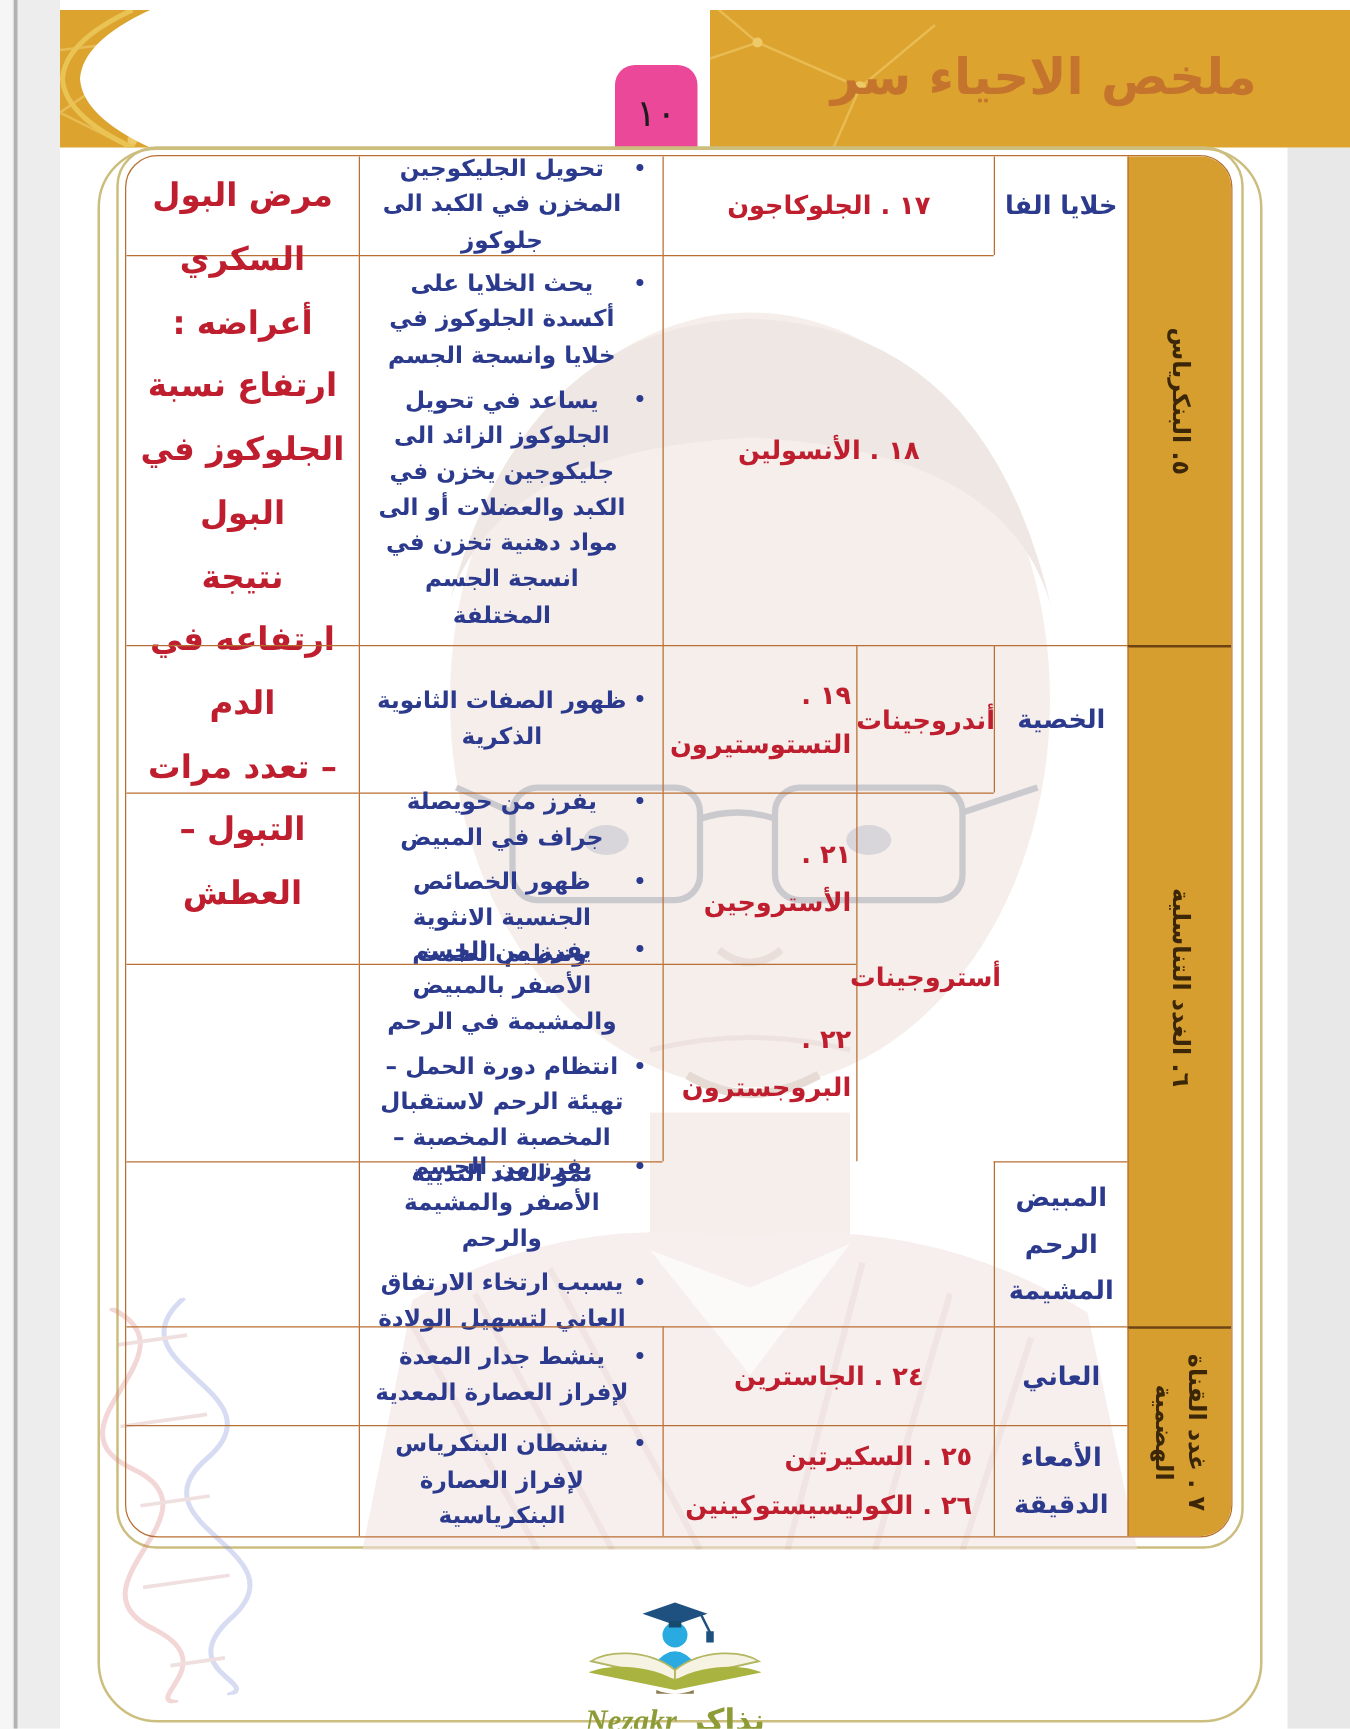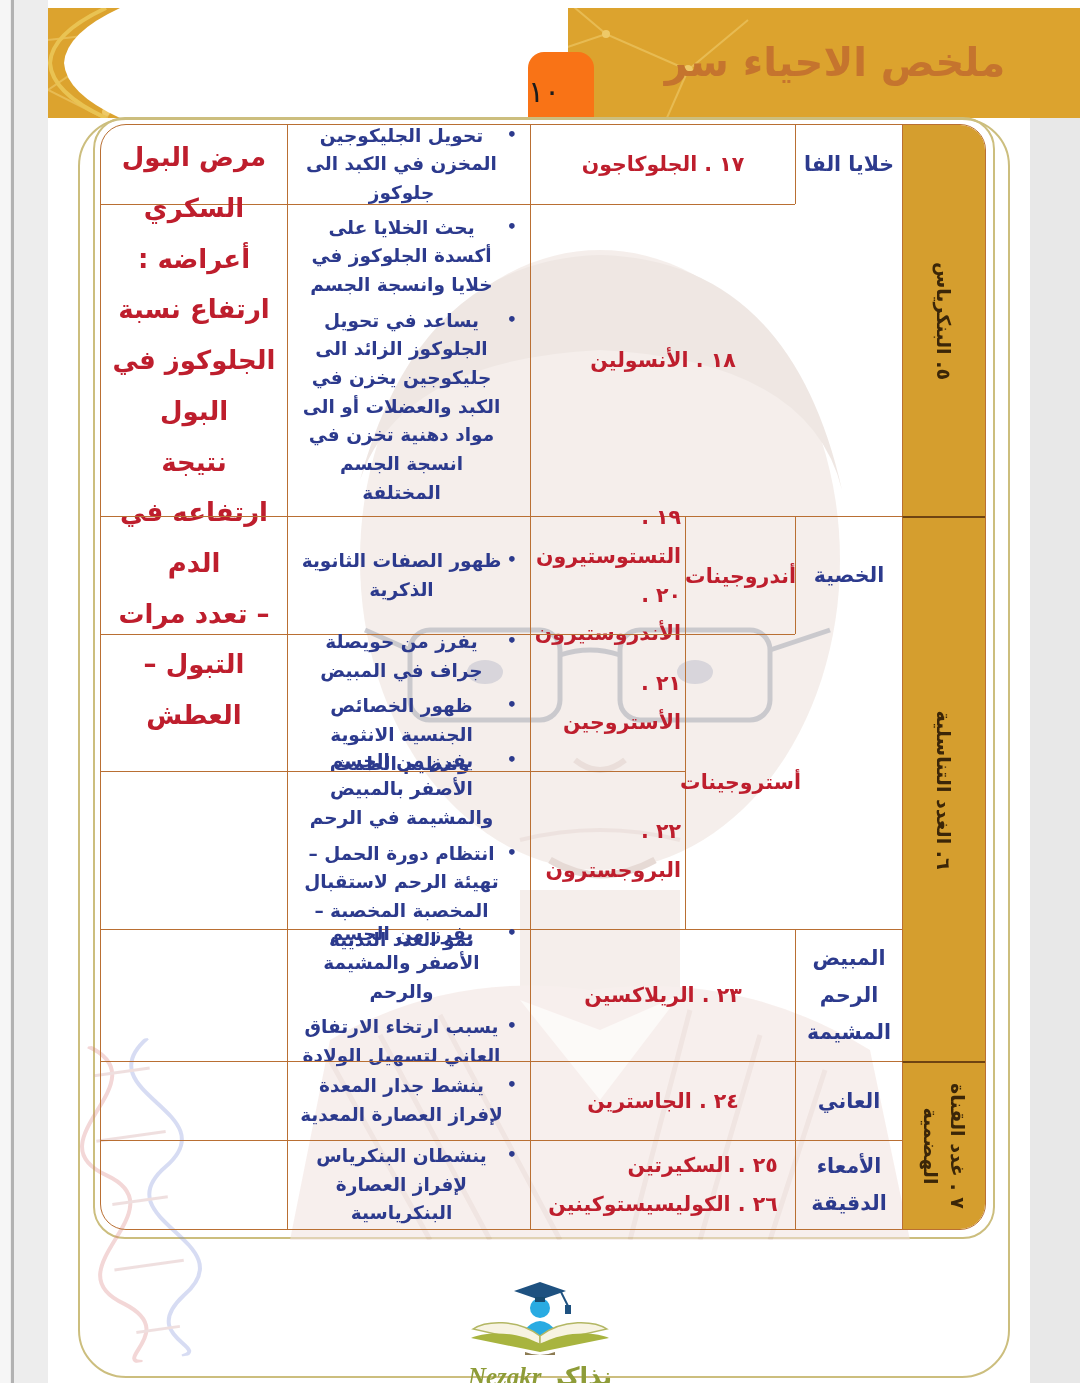--- a/index.html
+++ b/index.html
@@ -16,22 +16,22 @@
   
   .banner{position:absolute;left:48px;top:8px;width:1032px;height:110px;background:#DCA32E;overflow:hidden;}
   .banner svg{position:absolute;left:0;top:0;}
   .banner-white{position:absolute;right:0;top:0;width:520px;height:110px;}
   .page-title{
     position:absolute;right:20px;top:0;width:450px;height:110px;line-height:108px;
     text-align:center;direction:rtl;font-weight:bold;font-size:40px;color:#C5742E;
     letter-spacing:-1px;
   }
   .page-tab{
-    position:absolute;left:528px;top:52px;width:66px;height:66px;background:#f97316;
-    border-radius:16px 16px 0 0;text-align:left;
+    position:absolute;left:492px;top:52px;width:66px;height:66px;background:#ec4899;
+    border-radius:16px 16px 0 0;text-align:center;
   }
   .page-tab span{display:inline-block;margin-top:22px;font-size:30px;color:#1c1c1c;}
 
   
   .outer-frame{position:absolute;left:78px;top:118px;width:928px;height:1256px;
     border:2px solid #CCBE7E;border-radius:48px;}
   .table-frame{position:absolute;left:93px;top:117px;width:898px;height:1118px;
     border:2px solid #CCBE7E;border-radius:32px;}
 
   
@@ -205,21 +205,20 @@
       </div>
   </div>
 
   <div class="cell c1 note" style="grid-area:3/1/4/2"></div>
   <div class="cell func" style="grid-area:3/2/4/3">
     <div class="func-item">ظهور الصفات الثانوية الذكرية</div>
   </div>
   <div class="cell horm" style="grid-area:3/3/4/4">
     <div class="horm-lines">
       <div>١٩ . التستوستيرون</div>
-      <div>٢٠ . الأندروستيرون</div>
     </div>
   </div>
   <div class="cell group" style="grid-area:3/4/4/5">أندروجينات</div>
   <div class="cell gland" style="grid-area:3/5/4/6">الخصية</div>
   <div class="cell strip sep" style="grid-area:3/6/7/7">
     <div class="strip-label">٦. الغدد التناسلية</div>
   </div>
 
   <div class="cell c1 note" style="grid-area:4/1/5/2"></div>
   <div class="cell func" style="grid-area:4/2/5/3">
@@ -241,25 +240,20 @@
   <div class="cell horm" style="grid-area:5/3/6/4">
     <div class="horm-lines">
         <div>٢٢ . البروجسترون</div>
       </div>
   </div>
 
   <div class="cell c1 note" style="grid-area:6/1/7/2"></div>
   <div class="cell func" style="grid-area:6/2/7/3">
     <div class="func-item">يفرز من الجسم الأصفر والمشيمة والرحم</div>
     <div class="func-item">يسبب ارتخاء الارتفاق العاني لتسهيل الولادة</div>
-  </div>
-  <div class="cell horm" style="grid-area:6/3/7/5">
-    <div class="horm-lines">
-        <div>٢٣ . الريلاكسين</div>
-      </div>
   </div>
   <div class="cell gland" style="grid-area:6/5/7/6">المبيض الرحم
 المشيمة</div>
 
   <div class="cell c1 note" style="grid-area:7/1/8/2"></div>
   <div class="cell func" style="grid-area:7/2/8/3">
     <div class="func-item">ينشط جدار المعدة لإفراز العصارة المعدية</div>
   </div>
   <div class="cell horm" style="grid-area:7/3/8/5">
     <div class="horm-lines">

